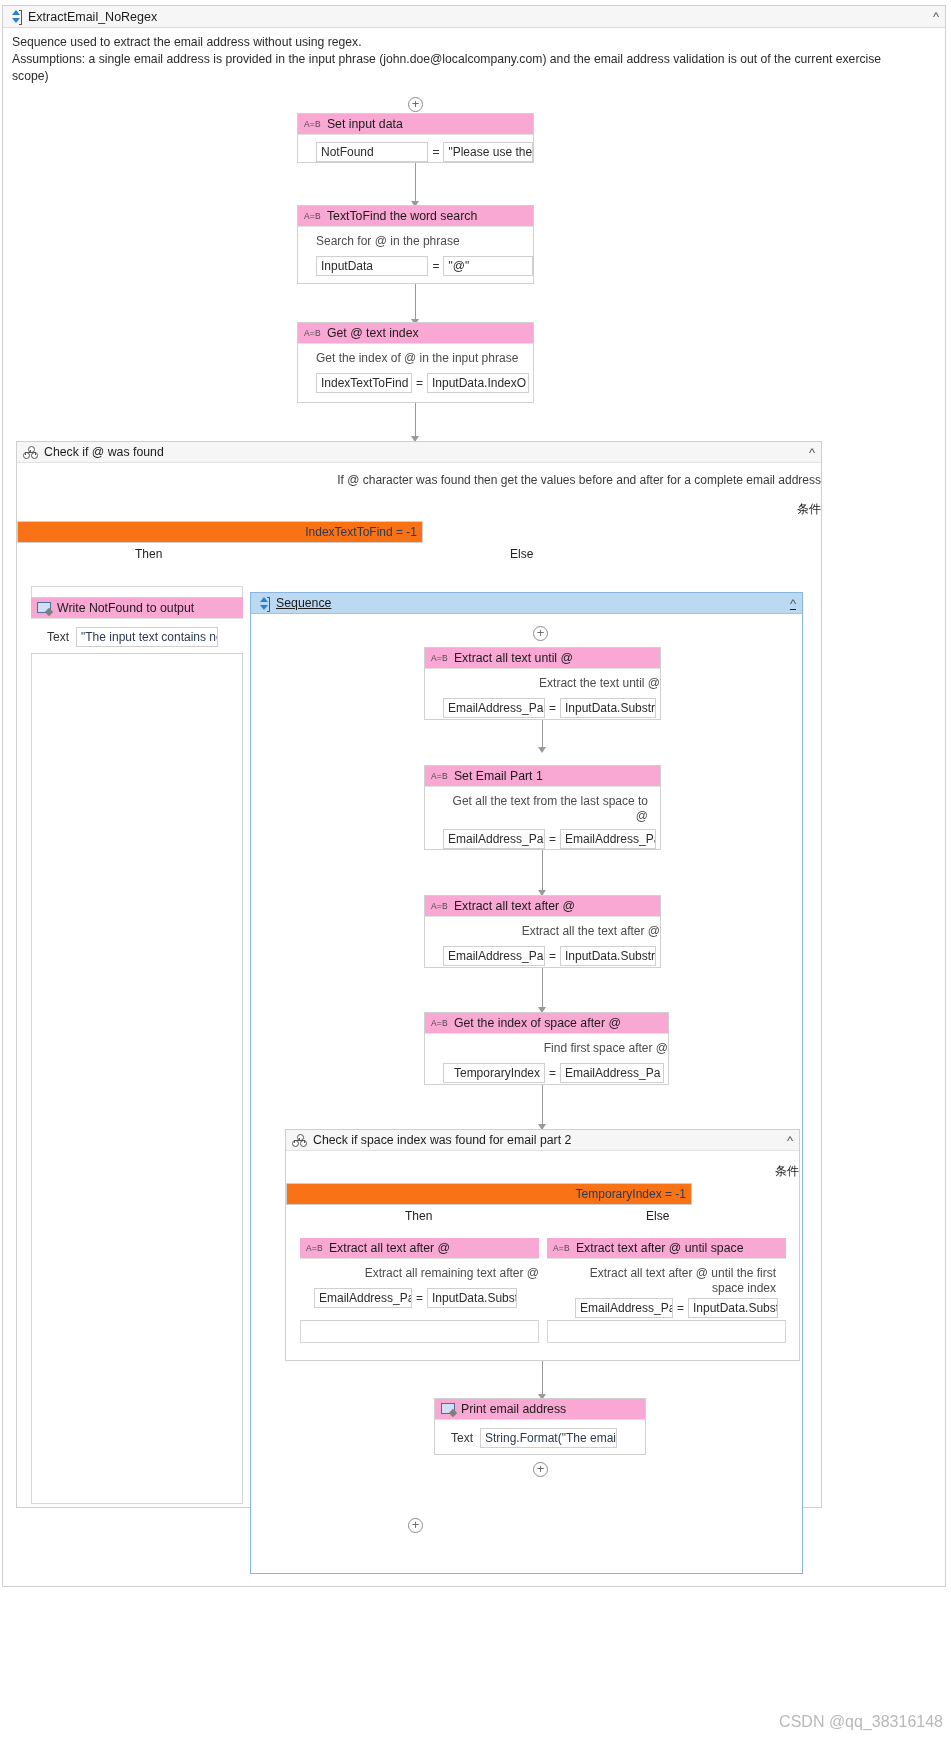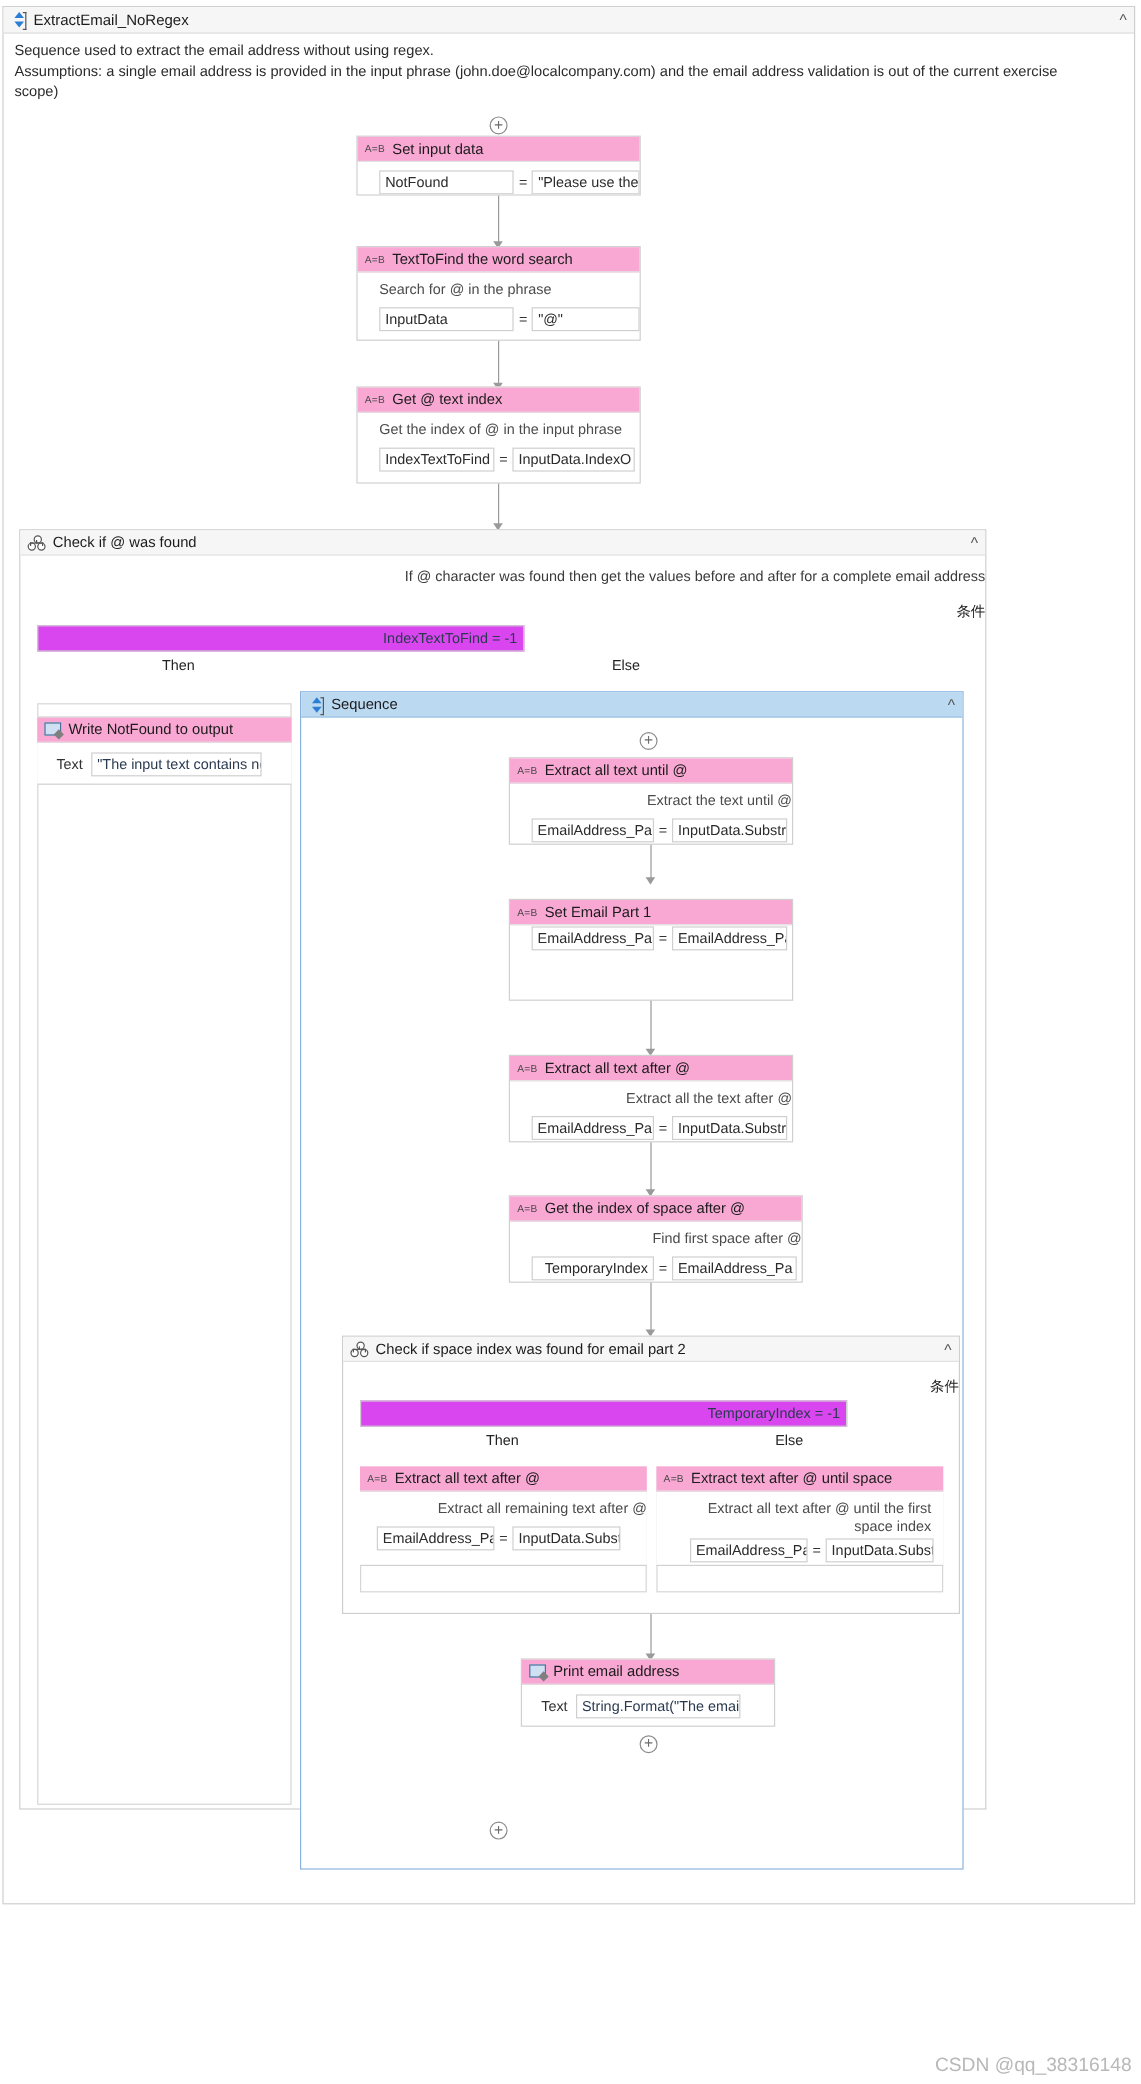--- a/index.html
+++ b/index.html
@@ -91,22 +91,22 @@
     border-left:4.5px solid transparent;border-right:4.5px solid transparent;
     border-top:6px solid #9a9a9a;
   }
 
   
   .ifbox{position:absolute;border:1px solid #cfcfcf;background:#fff;box-sizing:border-box;}
   .ifbox>.card-head{background:#f6f6f6;}
   .if-note{font-size:12px;color:#3a3a3a;padding:10px 0 0 14px;}
   .cond-label{font-size:12px;color:#222;padding:14px 0 3px 14px;}
   .cond-field{
-    margin-left:14px;height:22px;line-height:21px;border:1px solid #cfcfcf;
-    background:#d946ef;font-size:12px;color:#2b3a50;padding:0 5px;box-sizing:border-box;
+    margin-left:0;height:22px;line-height:21px;border:1px solid #cfcfcf;
+    background:#f97316;font-size:12px;color:#2b3a50;padding:0 5px;box-sizing:border-box;
   }
   .branch-labels{position:relative;height:22px;}
   .branch-labels span{position:absolute;font-size:12px;color:#222;top:4px;}
   .branch-pane{
     position:absolute;border:1px solid #d6d6d6;background:#fff;box-sizing:border-box;
   }
   .branch-pane.sel{border:1px solid #8ab4e0;}
   .seq-head-sel{
     height:21px;background:#bcd9f2;border-bottom:1px solid #9cc3e4;
     display:flex;align-items:center;padding:0 6px;box-sizing:border-box;
@@ -212,21 +212,21 @@
             </span>
           <span class="card-title">Write NotFound to output</span>
         </div>
         <div style="display:flex;align-items:center;padding:8px 0 0 16px;">
           <span style="font-size:12px;color:#333;margin-right:7px;">Text</span>
           <span class="fld" style="width:142px;color:#2b3a50;">"The input text contains no</span>
         </div>
       </div>
     </div>
 
-    <div class="branch-pane sel" style="left:233px;top:134px;width:553px;height:982px;">
+    <div class="branch-pane sel" style="left:233px;top:150px;width:553px;height:982px;text-decoration:underline;">
       <div class="seq-head-sel">
         <span class="seq-icon">
             <span class="bar"></span>
           </span>
         <span class="card-title">Sequence</span>
         <span class="chev">^</span>
       </div>
 
       <div class="plus" style="left:282px;top:33px;"></div>
 
@@ -243,20 +243,21 @@
         </div>
       </div>
 
       <div class="arrow" style="left:291px;top:127px;height:32px;"></div>
 
       <div class="card" style="left:173px;top:172px;width:237px;height:85px;">
         <div class="card-head">
           <span class="ab-icon">A=B</span>
           <span class="card-title">Set Email Part 1</span>
         </div>
+        <div class="card-note" style="padding-right:12px;">Get all the text from the last space to @</div>
         <div class="assign-row" style="padding-top:1px;">
           <span class="fld" style="width:102px;">EmailAddress_Pa</span>
           <span class="eq">=</span>
           <span class="fld" style="width:96px;">EmailAddress_Pa</span>
         </div>
       </div>
 
       <div class="arrow" style="left:291px;top:257px;height:45px;"></div>
 
       <div class="card" style="left:173px;top:302px;width:237px;height:73px;">

